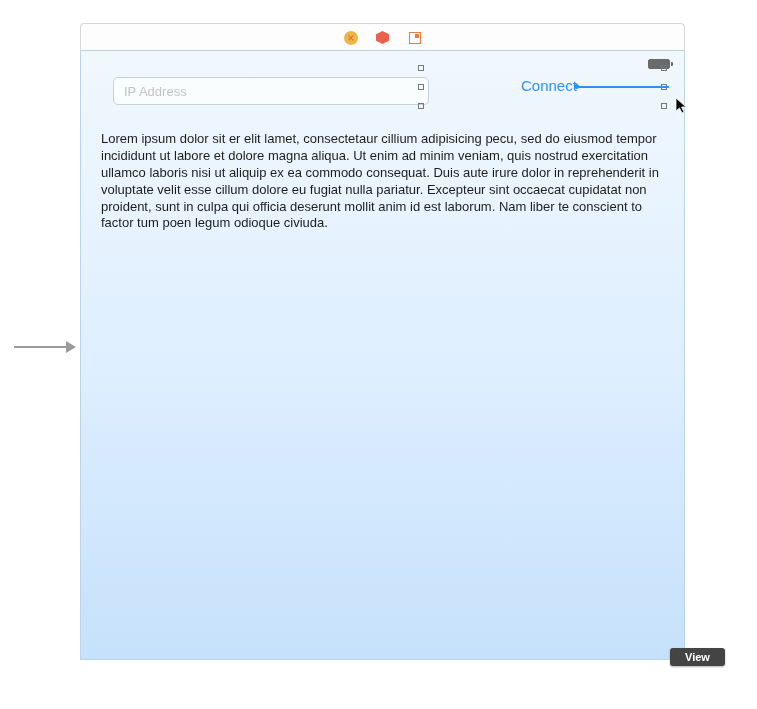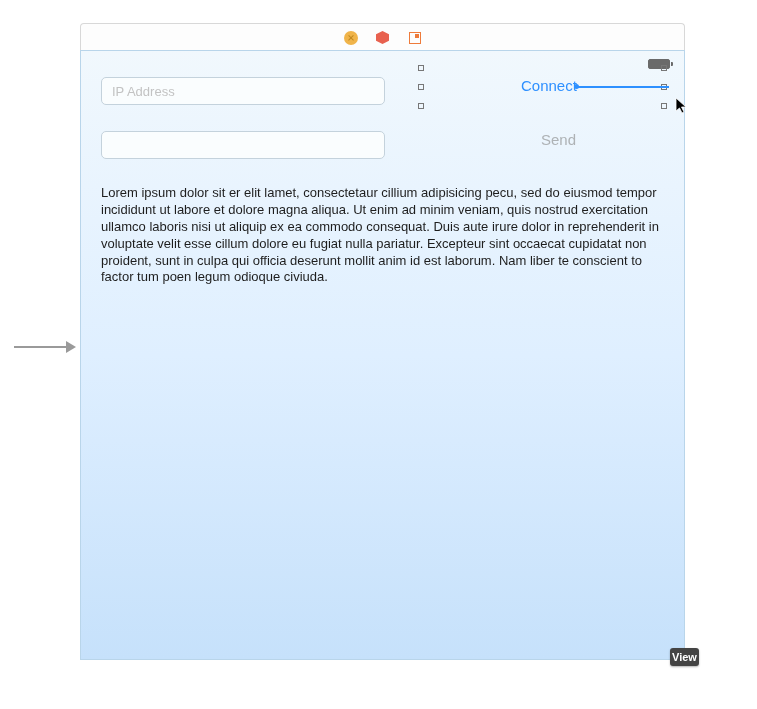--- a/index.html
+++ b/index.html
@@ -94,29 +94,30 @@
       background: #6a6a6a;
       border-radius: 0 1px 1px 0;
     }
     .row {
       display: flex;
       align-items: center;
       margin-bottom: 26px;
       position: relative;
     }
     .input-field {
-      width: 284px;
+      width: 316px;
       height: 28px;
       padding: 4px 10px;
       border: 1px solid #c4d2dc;
       border-radius: 5px;
       background: #fafdfe;
       font-size: 13px;
       color: #c3c3c3;
       outline: none;
+      margin-left: 12px;
     }
     .input-field::placeholder { color: #c3c3c3; }
     .button-wrap {
       position: absolute;
       left: 320px;
       right: 0;
       top: -10px;
       height: 40px;
     }
     .connect-btn {
@@ -192,21 +193,21 @@
       z-index: 20;
     }
     .view-tip {
       position: absolute;
       left: 670px;
       top: 648px;
       background: #444;
       color: #fff;
       font-size: 11px;
       font-weight: bold;
-      padding: 3px 2px;
+      padding: 3px 15px;
       border-radius: 3px;
       box-shadow: 0 1px 2px rgba(0,0,0,0.3);
     }
   </style>
 </head>
 <body>
 
 <div class="arrow"></div>
 
 <div class="window-chrome">
@@ -231,26 +232,20 @@
       <span class="handle h-tr"></span>
       <span class="handle h-bl"></span>
       <span class="handle h-br"></span>
       <span class="handle h-ml"></span>
       <span class="handle h-mr"></span>
       <span class="connect-btn">Connect</span>
       <div class="constraint-line"></div>
     </div>
   </div>
 
-  <div class="row">
-    <input class="input-field" placeholder="" style="">
-    <div class="button-wrap">
-      <span class="send-btn">Send</span>
-    </div>
-  </div>
 
   <div class="lorem">Lorem ipsum dolor sit er elit lamet, consectetaur cillium adipisicing pecu, sed do eiusmod tempor incididunt ut labore et dolore magna aliqua. Ut enim ad minim veniam, quis nostrud exercitation ullamco laboris nisi ut aliquip ex ea commodo consequat. Duis aute irure dolor in reprehenderit in voluptate velit esse cillum dolore eu fugiat nulla pariatur. Excepteur sint occaecat cupidatat non proident, sunt in culpa qui officia deserunt mollit anim id est laborum. Nam liber te conscient to factor tum poen legum odioque civiuda.</div>
 </div>
 
 <svg class="cursor" width="14" height="18">
   <path d="M1 1 L1 14 L4.5 11 L7 16 L9 15 L6.5 10 L11 10 Z" fill="#000" stroke="#fff" stroke-width="0.8"></path>
 </svg>
 
 <div class="view-tip">View</div>
 

